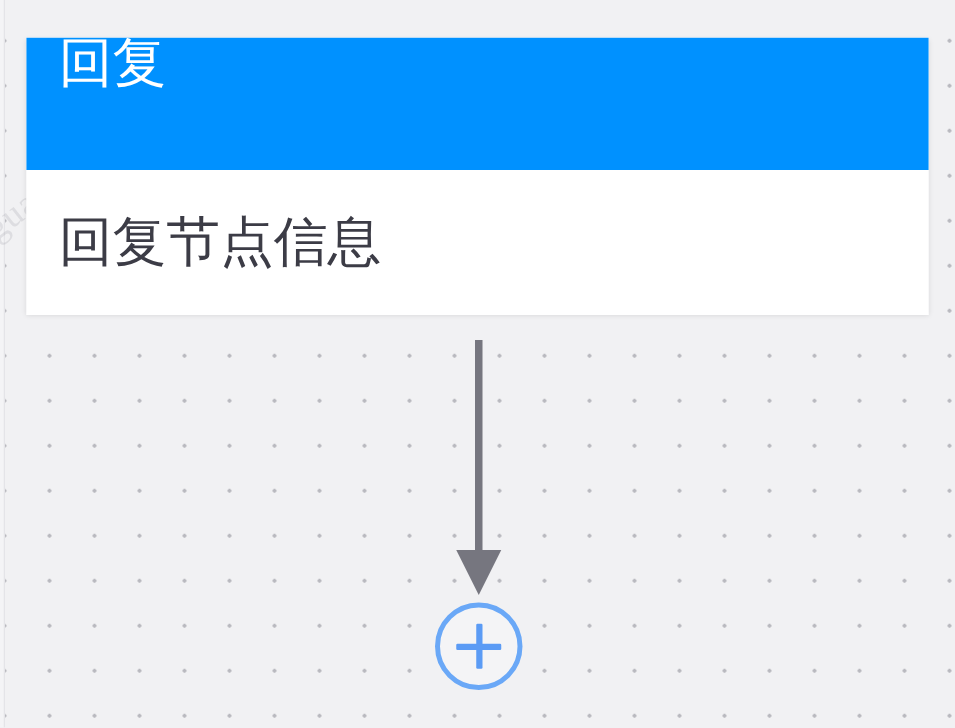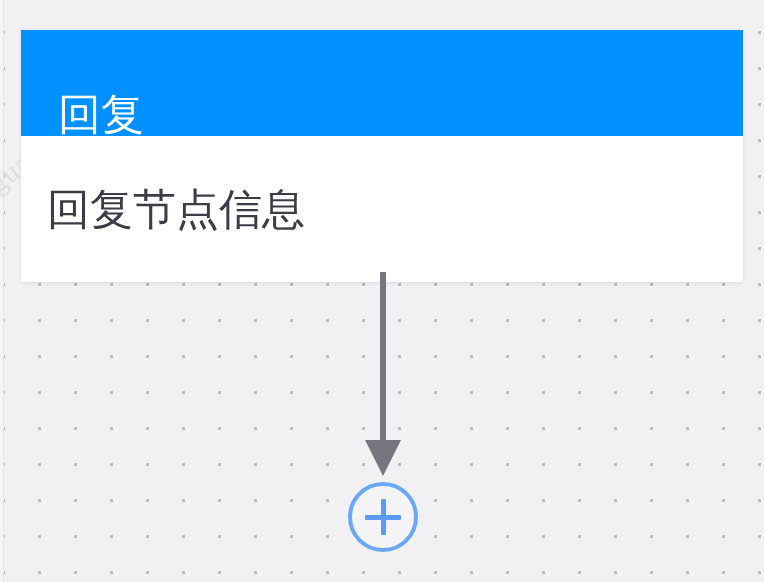--- a/index.html
+++ b/index.html
@@ -62,22 +62,22 @@
     top: 30px;
     width: 722px;
     background: #ffffff;
     box-shadow: 0 1px 4px rgba(0, 0, 0, 0.10);
     overflow: hidden;
   }
   .node-header {
     height: 106px;
     background: #0091ff;
     display: flex;
-    align-items: flex-end;
-    padding: 0 22px 0 37px;
+    align-items: flex-start;
+    padding: 0 22px 0 26px;
     box-sizing: border-box;
     overflow: hidden;
   }
   .node-header-type {
     color: #ffffff;
     font-size: 43px;
     line-height: 1;
     white-space: nowrap;
     flex: 0 0 auto;
   }
@@ -86,21 +86,21 @@
     font-size: 43px;
     line-height: 1;
     margin-left: 30px;
     white-space: nowrap;
     overflow: hidden;
     text-overflow: ellipsis;
     flex: 1 1 auto;
     min-width: 0;
   }
   .node-body {
-    height: 146px;
+    height: 116px;
     display: flex;
     align-items: center;
     padding: 0 26px;
     box-sizing: border-box;
   }
   .node-body-text {
     color: #3c3c46;
     font-size: 43px;
     line-height: 1;
     white-space: nowrap;

